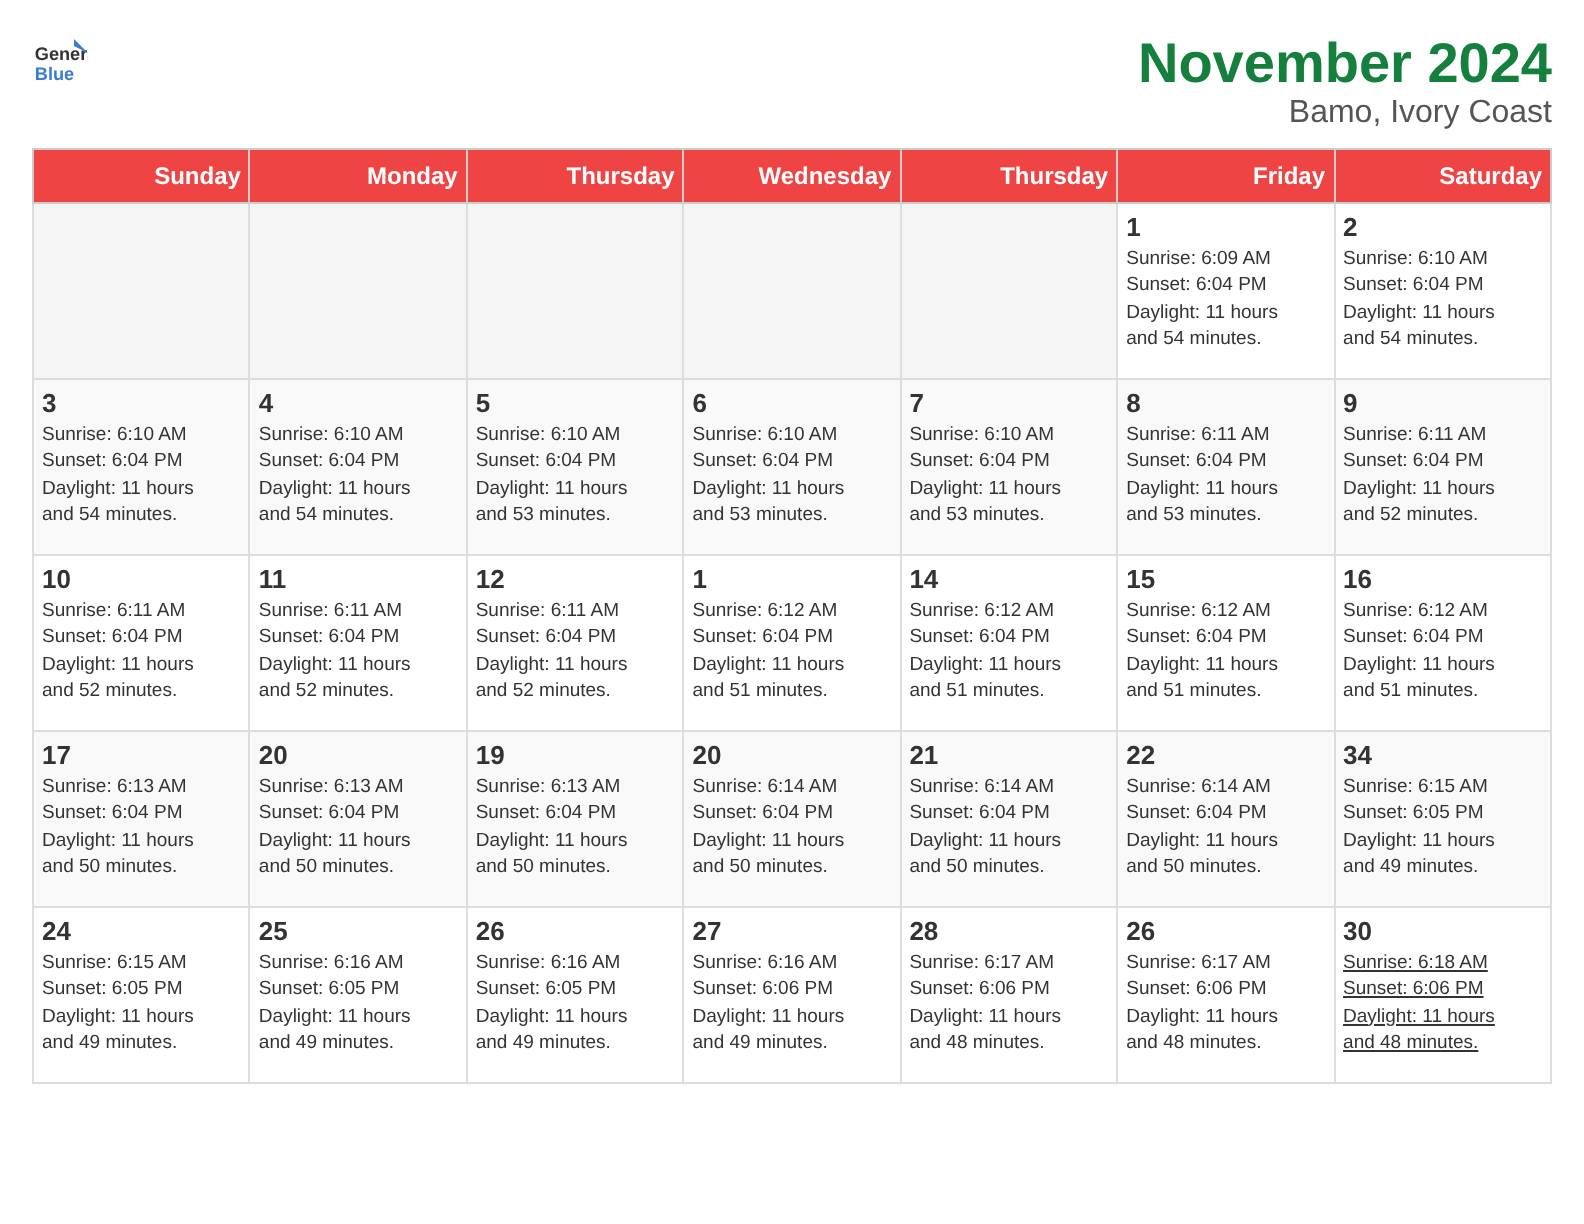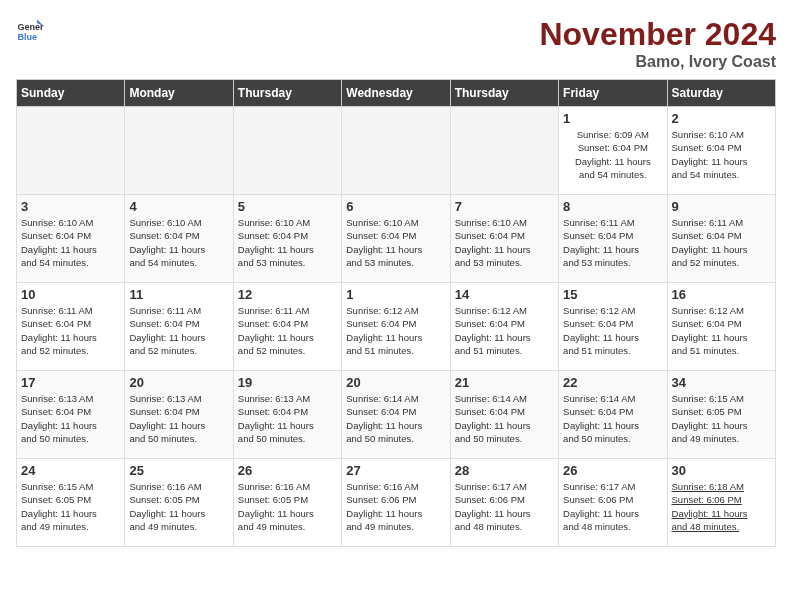--- a/index.html
+++ b/index.html
@@ -22,41 +22,40 @@
       gap: 4px;
     }
     .logo-icon {
       width: 28px;
       height: 28px;
     }
     .title-area {
       text-align: right;
     }
     .month-title {
-      font-size: 32px;
+      font-size: 28px;
       font-weight: bold;
-      color: #7f1d1d;
+      color: #15803d;
     }
     .location-title {
       font-size: 16px;
       color: #555;
-      font-weight: bold;
     }
     table {
       width: 100%;
       border-collapse: collapse;
       table-layout: fixed;
     }
     thead tr th {
-      background-color: #404040;
+      background-color: #ef4444;
       color: #fff;
       font-size: 12px;
       font-weight: bold;
       padding: 6px 4px;
-      text-align: left;
+      text-align: right;
       border: 1px solid #ccc;
     }
     tbody tr td {
       vertical-align: top;
       font-size: 10px;
       color: #333;
       padding: 4px;
       border: 1px solid #ddd;
       height: 88px;
       background: #fff;
@@ -110,21 +109,21 @@
   </thead>
   <tbody id="calendar-body">
       <tr>
         <td class="empty-cell"></td>
         <td class="empty-cell"></td>
         <td class="empty-cell"></td>
         <td class="empty-cell"></td>
         <td class="empty-cell"></td>
         <td>
           <span class="day-num">1</span>
-          <div class="day-info" style="white-space: pre-line; text-align: center;">Sunrise: 6:09 AM
+          <div class="day-info" style="white-space: pre-line;">Sunrise: 6:09 AM
 Sunset: 6:04 PM
 Daylight: 11 hours
 and 54 minutes.</div>
         </td>
         <td>
           <span class="day-num">2</span>
           <div class="day-info" style="white-space: pre-line;">Sunrise: 6:10 AM
 Sunset: 6:04 PM
 Daylight: 11 hours
 and 54 minutes.</div>

